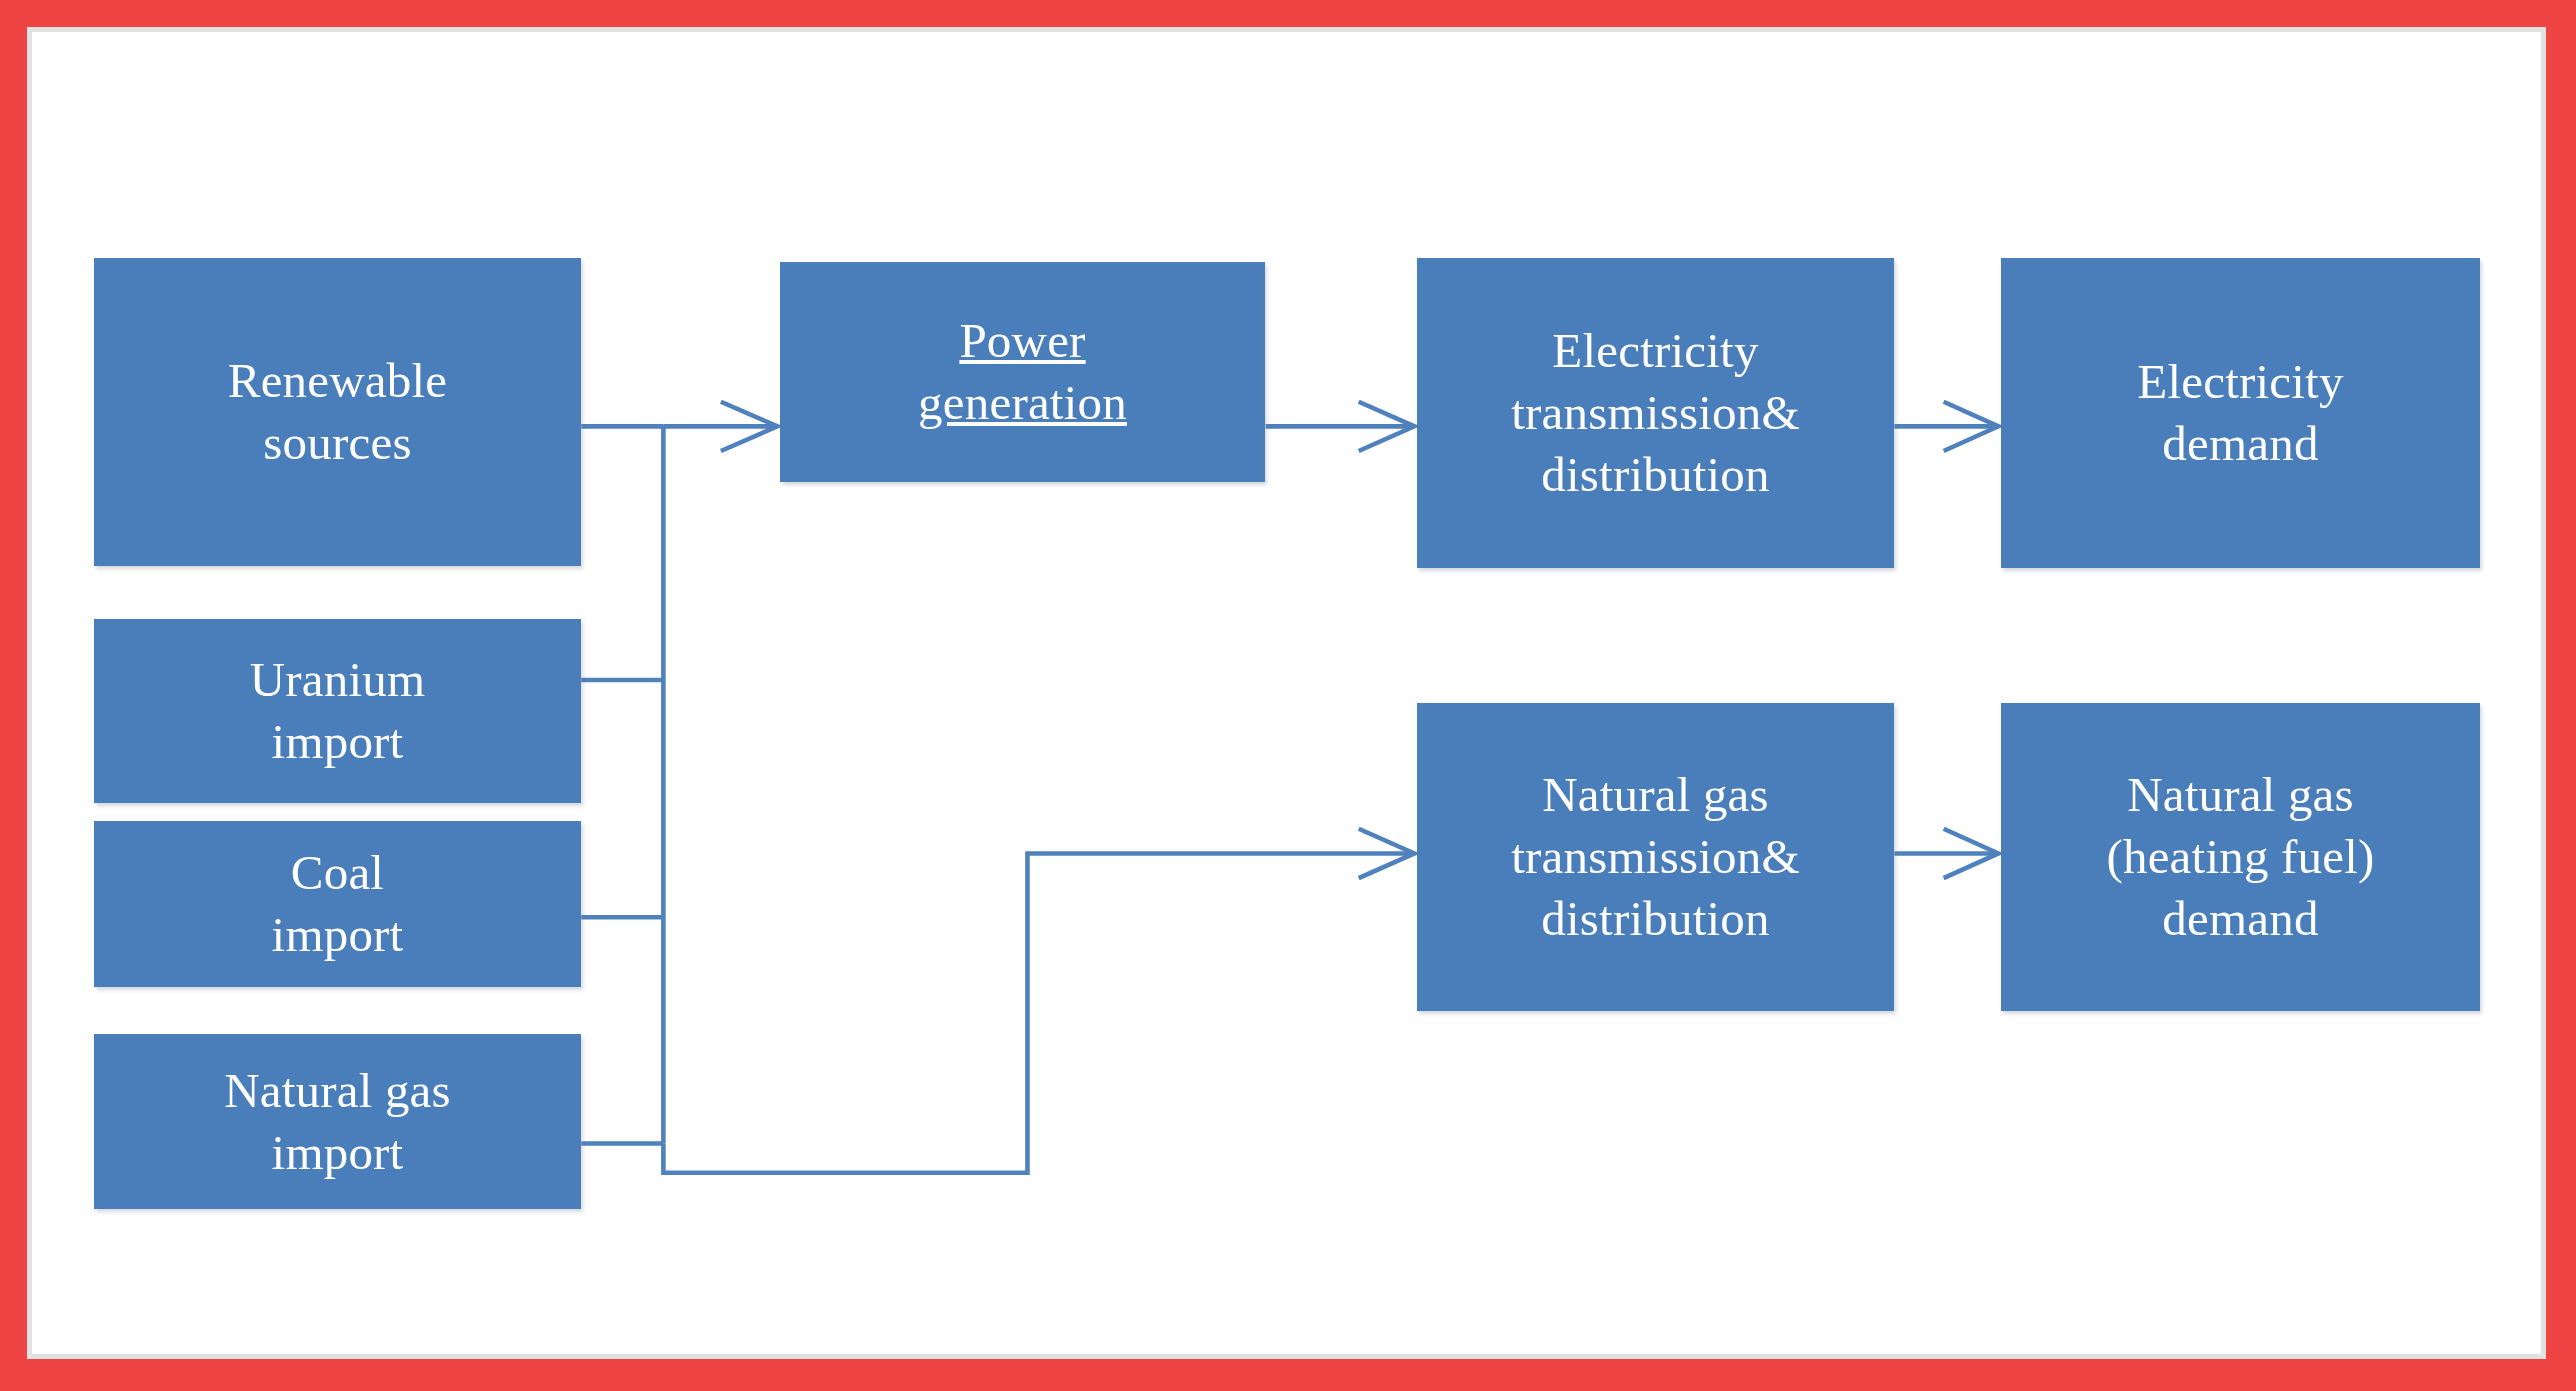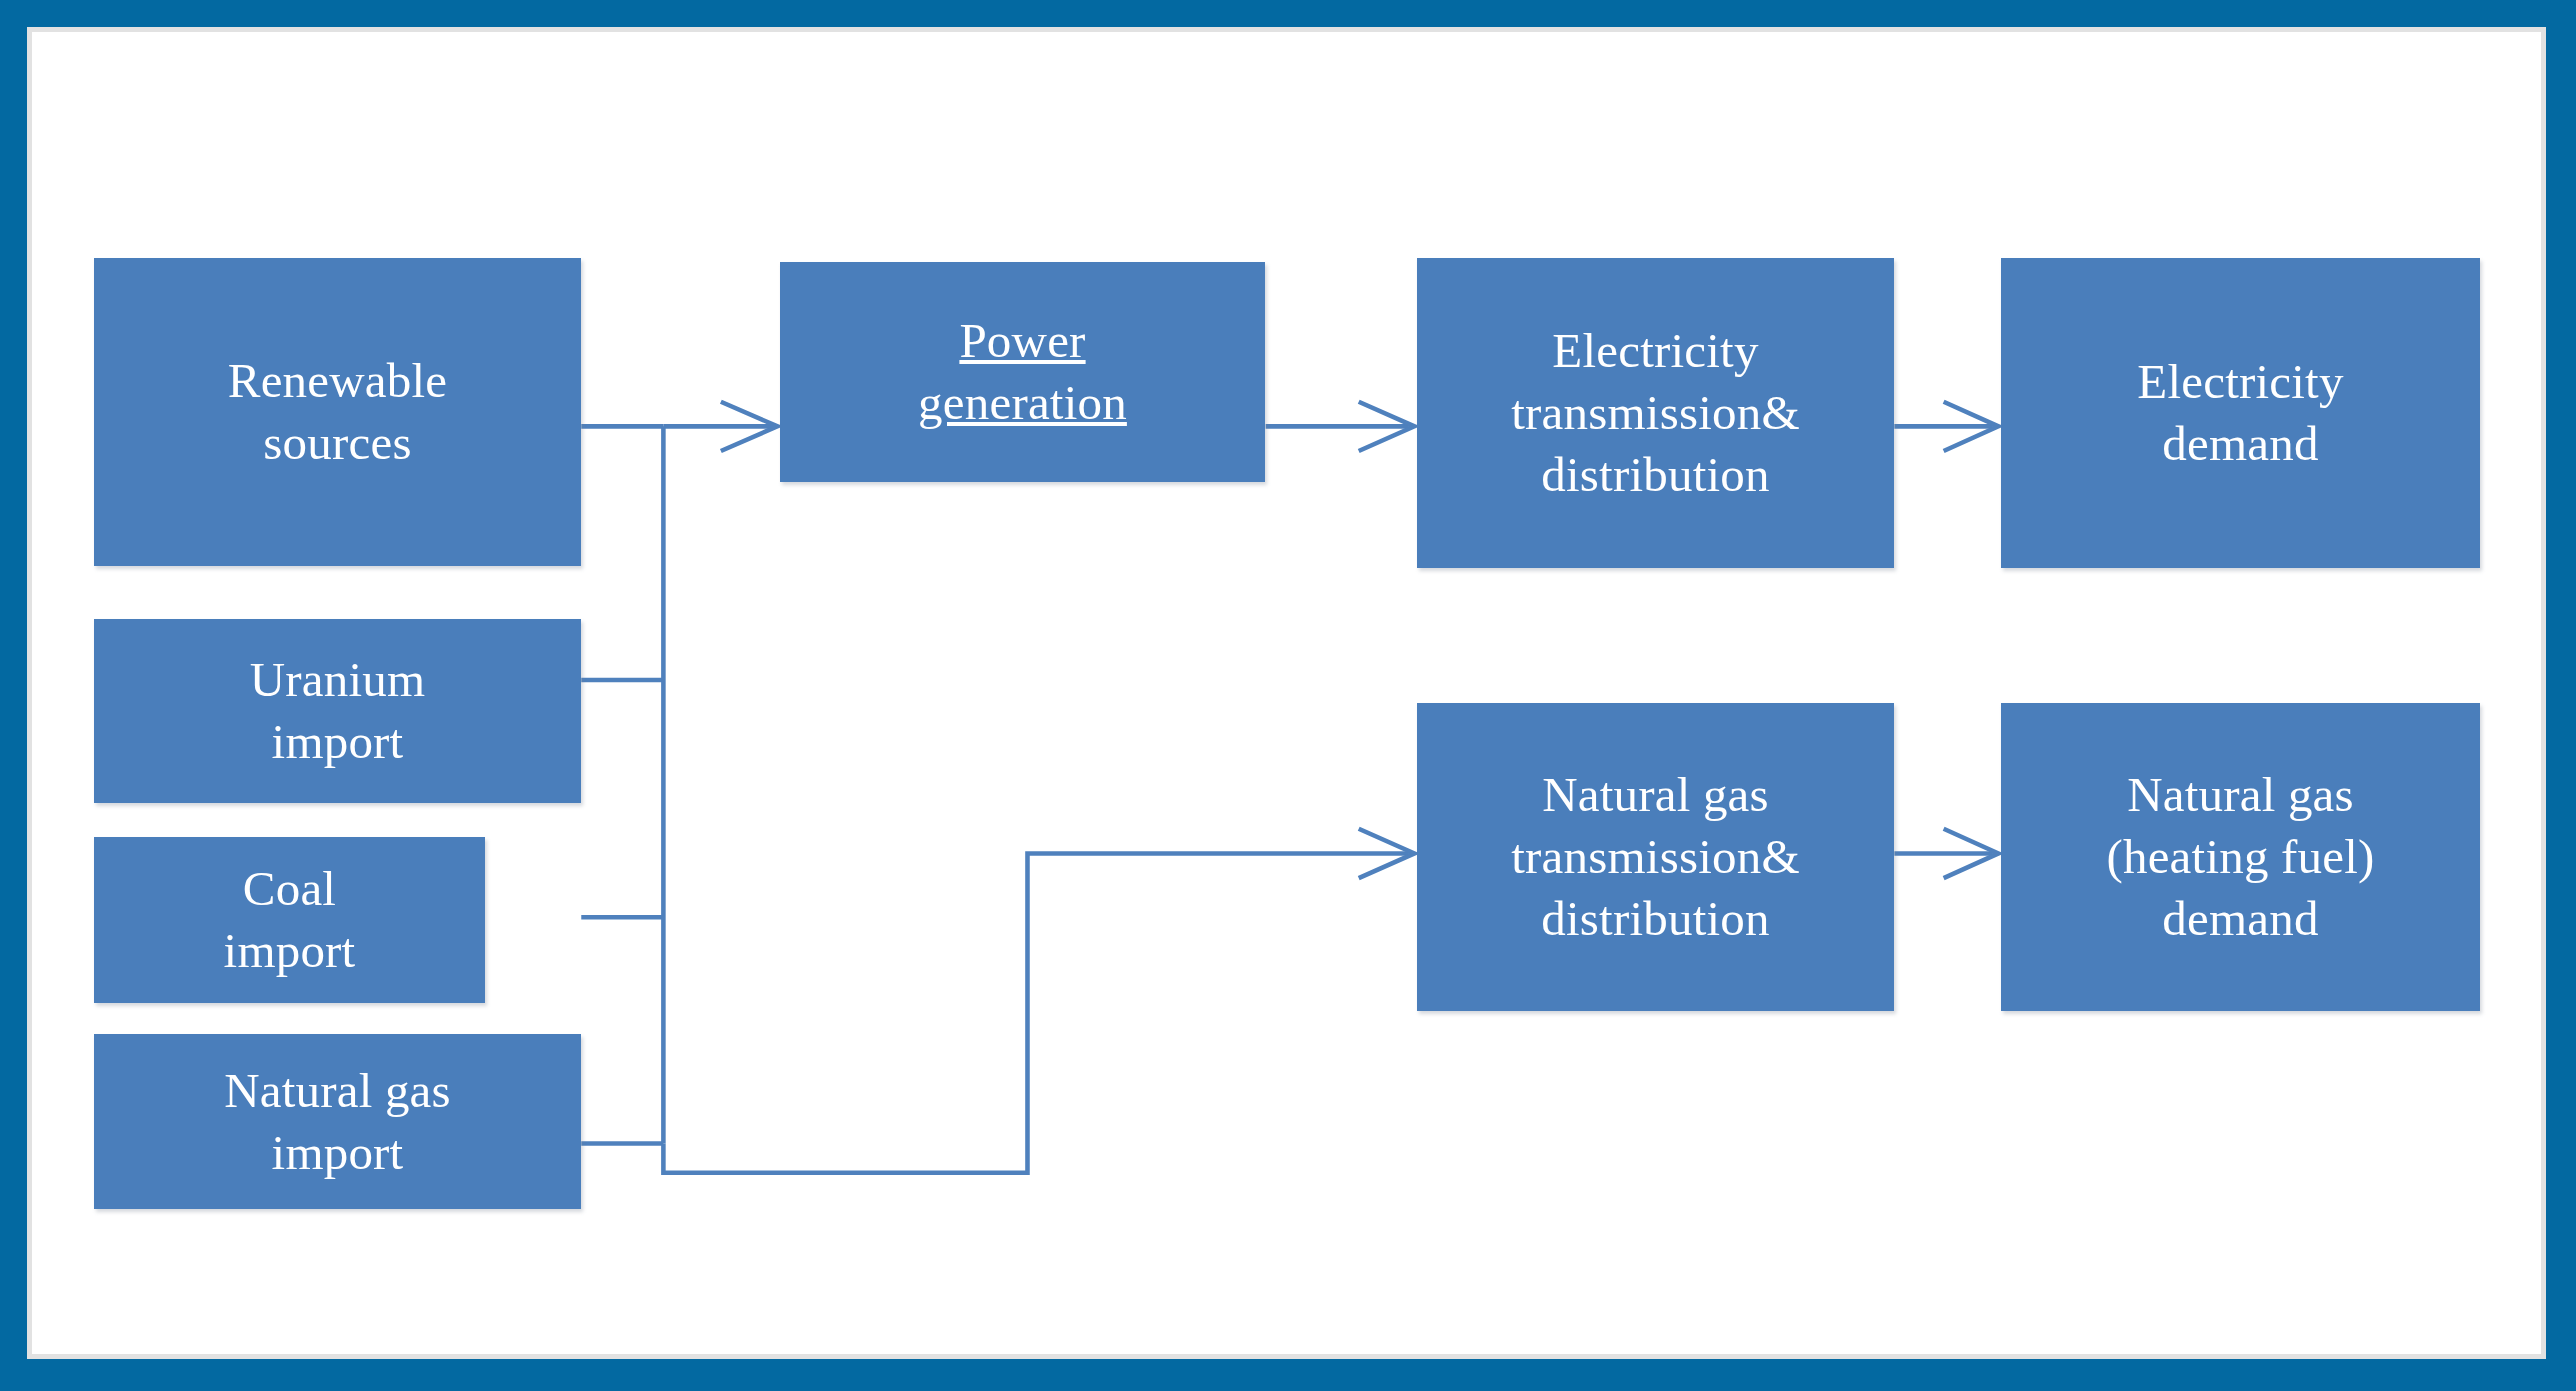--- a/index.html
+++ b/index.html
@@ -8,21 +8,21 @@
     padding: 0;
     background: #ffffff;
   }
   body {
     font-family: "Liberation Serif", "DejaVu Serif", serif;
   }
   #canvas {
     position: relative;
     width: 2576px;
     height: 1392px;
-    background: #0369a1;
+    background: #ef4444;
     overflow: hidden;
   }
   
   #slide-frame {
     position: absolute;
     left: 27px;
     top: 27px;
     width: 2519px;
     height: 1332px;
     box-sizing: border-box;
@@ -58,21 +58,21 @@
     display: block;
     width: 100%;
     padding: 0 9px;
     box-sizing: border-box;
     white-space: pre-line;
     font-size: 49px;
   }
   
   #node-renewable-sources      { left: 94px;  top: 258px;  width: 487px; height: 308px; }
   #node-uranium-import         { left: 94px;  top: 619px;  width: 487px; height: 184px; }
-  #node-coal-import            { left: 94px;  top: 821px;  width: 391px; height: 166px; margin-top: 16px; }
+  #node-coal-import            { left: 94px;  top: 821px;  width: 487px; height: 166px; }
   #node-natural-gas-import     { left: 94px;  top: 1034px; width: 487px; height: 175px; }
   #node-power-generation       { left: 780px;  top: 262px;  width: 485px; height: 220px; text-decoration: underline; }
   #node-electricity-td         { left: 1417px; top: 258px;  width: 477px; height: 310px; }
   #node-electricity-demand     { left: 2001px; top: 258px;  width: 479px; height: 310px; }
   #node-natural-gas-td         { left: 1417px; top: 703px;  width: 477px; height: 308px; }
   #node-natural-gas-demand     { left: 2001px; top: 703px;  width: 479px; height: 308px; }
 </style>
 </head>
 <body>
 

